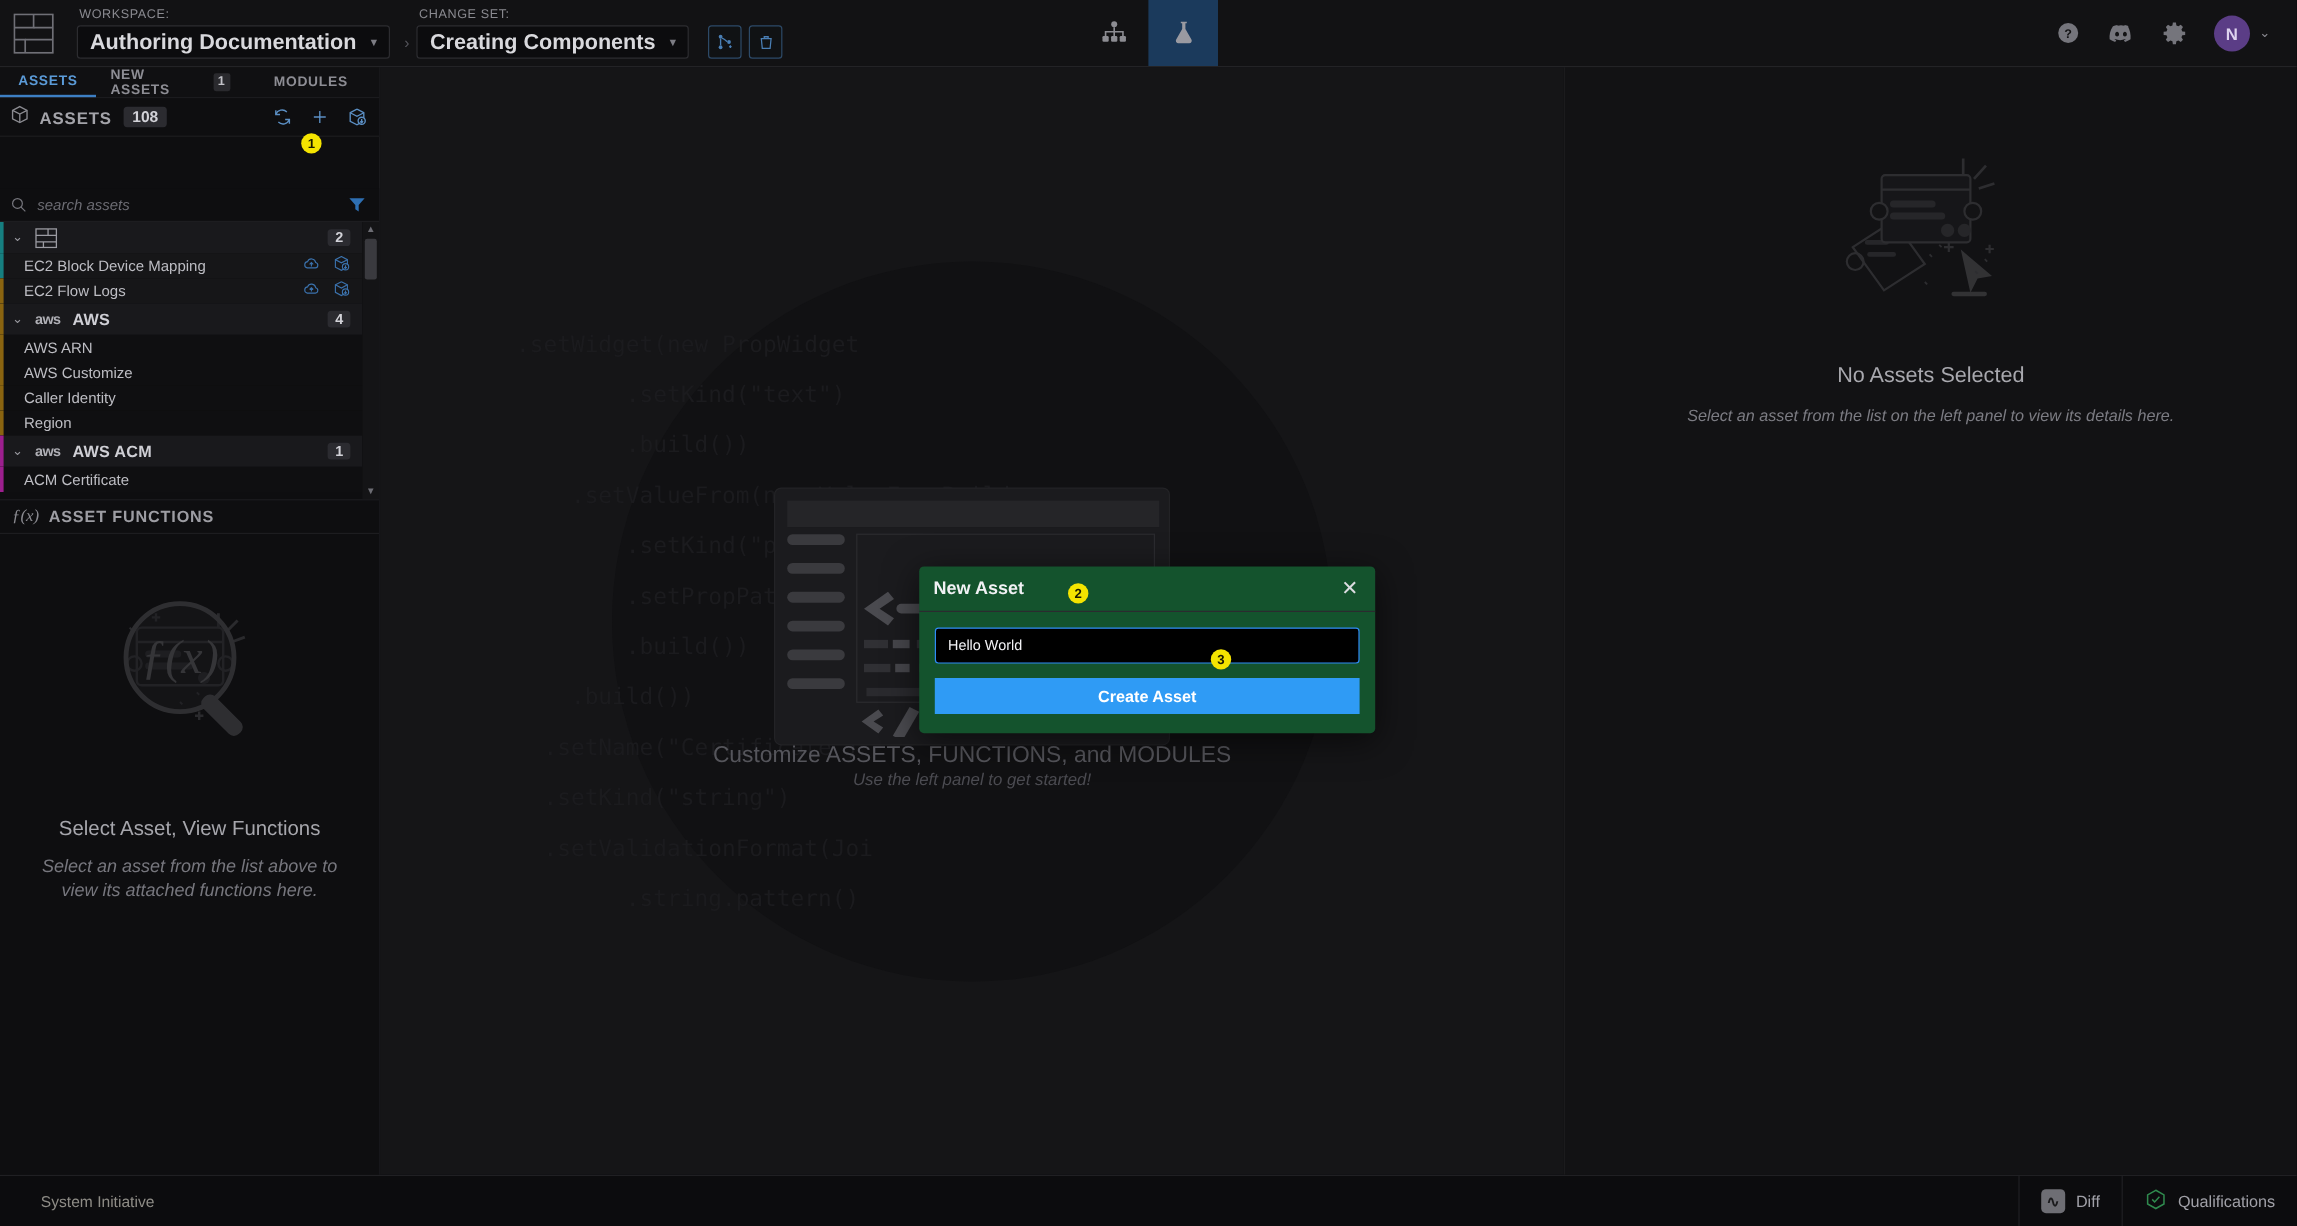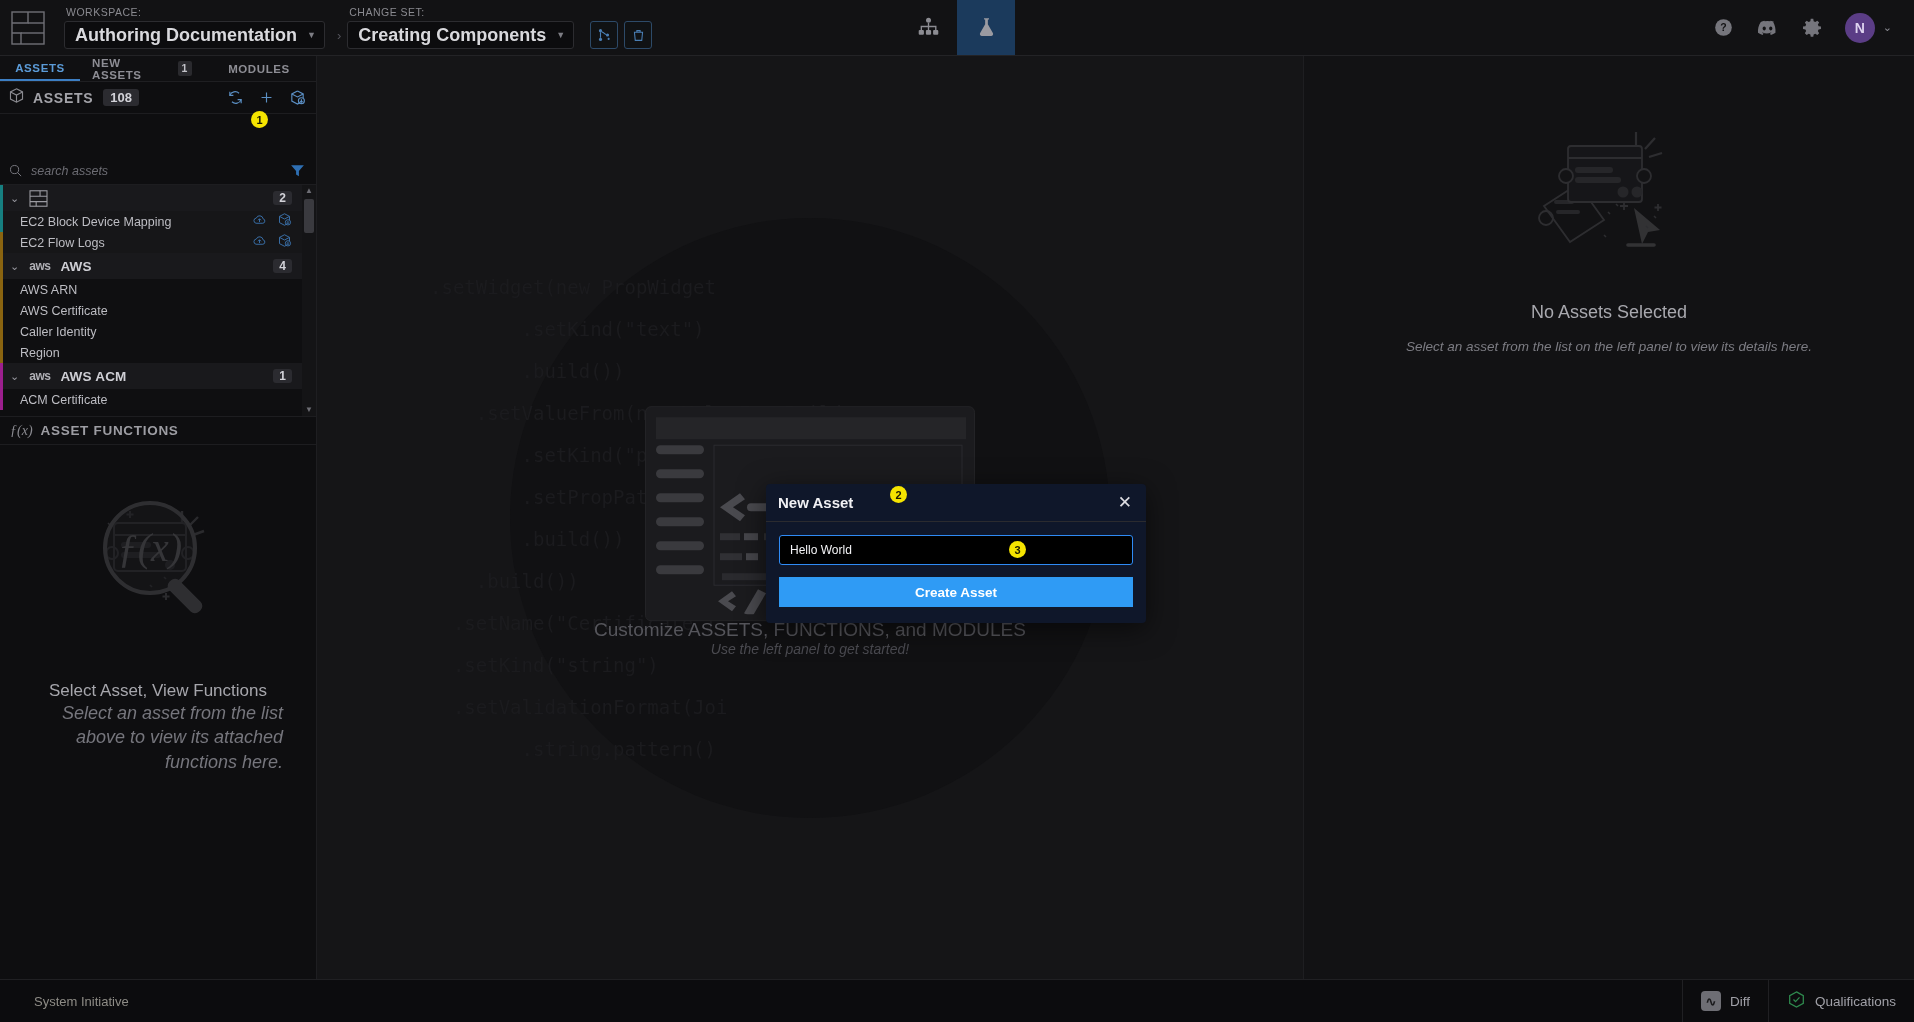--- a/index.html
+++ b/index.html
@@ -179,22 +179,22 @@
   .fn-head .fx { font-size: 14px; font-style: italic; color: #8a8a90; font-family: "Liberation Serif", serif; }
   .fn-head .fn-title { font-size: 13.5px; font-weight: bold; letter-spacing: .7px; color: #9d9da3; }
 
   .fn-empty {
     flex: 1; display: flex; flex-direction: column; align-items: center;
     justify-content: flex-start; padding-top: 48px; background: #0e0e10;
   }
   .empty-art { opacity: .20; }
   .empty-title { font-size: 17px; color: #a6a6ac; margin-top: 18px; }
   .empty-sub {
-    font-size: 18px; font-style: italic; color: #76767d;
-    text-align: right; line-height: 1.35; max-width: 250px;
+    font-size: 15px; font-style: italic; color: #76767d;
+    text-align: center; margin-top: 12px; line-height: 1.35; max-width: 250px;
   }
 
   
   .center {
     flex: 1; position: relative; background: #151517; overflow: hidden;
     display: flex; flex-direction: column; align-items: center; justify-content: center;
   }
   .center-bg { position: absolute; inset: 0; overflow: hidden; }
   .bg-circle {
     position: absolute; left: 50%; top: 50%; transform: translate(-50%,-50%);
@@ -241,22 +241,22 @@
   .diff-badge {
     width: 20px; height: 20px; border-radius: 4px; background: #6e6e74;
     display: flex; align-items: center; justify-content: center;
     color: #1a1a1c; font-size: 13px; font-weight: bold;
   }
   .qual-hex svg { stroke: #2f8a4e; fill: none; stroke-width: 1.6; }
 
   
   .modal-layer { position: absolute; inset: 0; z-index: 40; pointer-events: none; }
   .modal {
-    position: absolute; left: 766px; top: 428px; width: 380px;
-    background: #0f172a; border-radius: 4px; pointer-events: auto;
+    position: absolute; left: 766px; top: 416px; width: 380px;
+    background: #14532d; border-radius: 4px; pointer-events: auto;
     box-shadow: 0 6px 28px rgba(0,0,0,.55);
   }
   .modal-head {
     height: 38px; display: flex; align-items: center; padding: 0 12px;
     border-bottom: 1px solid #2b2b2f;
   }
   .modal-title { font-size: 15px; font-weight: bold; color: #f1f1f4; }
   .modal-close {
     margin-left: auto; cursor: pointer; color: #dcdce1; font-size: 17px;
     line-height: 1; padding: 2px 2px;
@@ -503,21 +503,21 @@
             <span class="cat-logo aws-logo">aws</span>
             <span class="cat-name">AWS</span>
             <span class="cat-count">4</span>
           </div>
           <div class="cat-item plain">
             <span class="stripe" style="background:#8a6410"></span>
             <span class="item-name">AWS ARN</span>
           </div>
           <div class="cat-item plain">
             <span class="stripe" style="background:#8a6410"></span>
-            <span class="item-name">AWS Certificate</span>
+            <span class="item-name">AWS Customize</span>
           </div>
           <div class="cat-item plain">
             <span class="stripe" style="background:#8a6410"></span>
             <span class="item-name">Caller Identity</span>
           </div>
           <div class="cat-item plain">
             <span class="stripe" style="background:#8a6410"></span>
             <span class="item-name">Region</span>
           </div>
 

